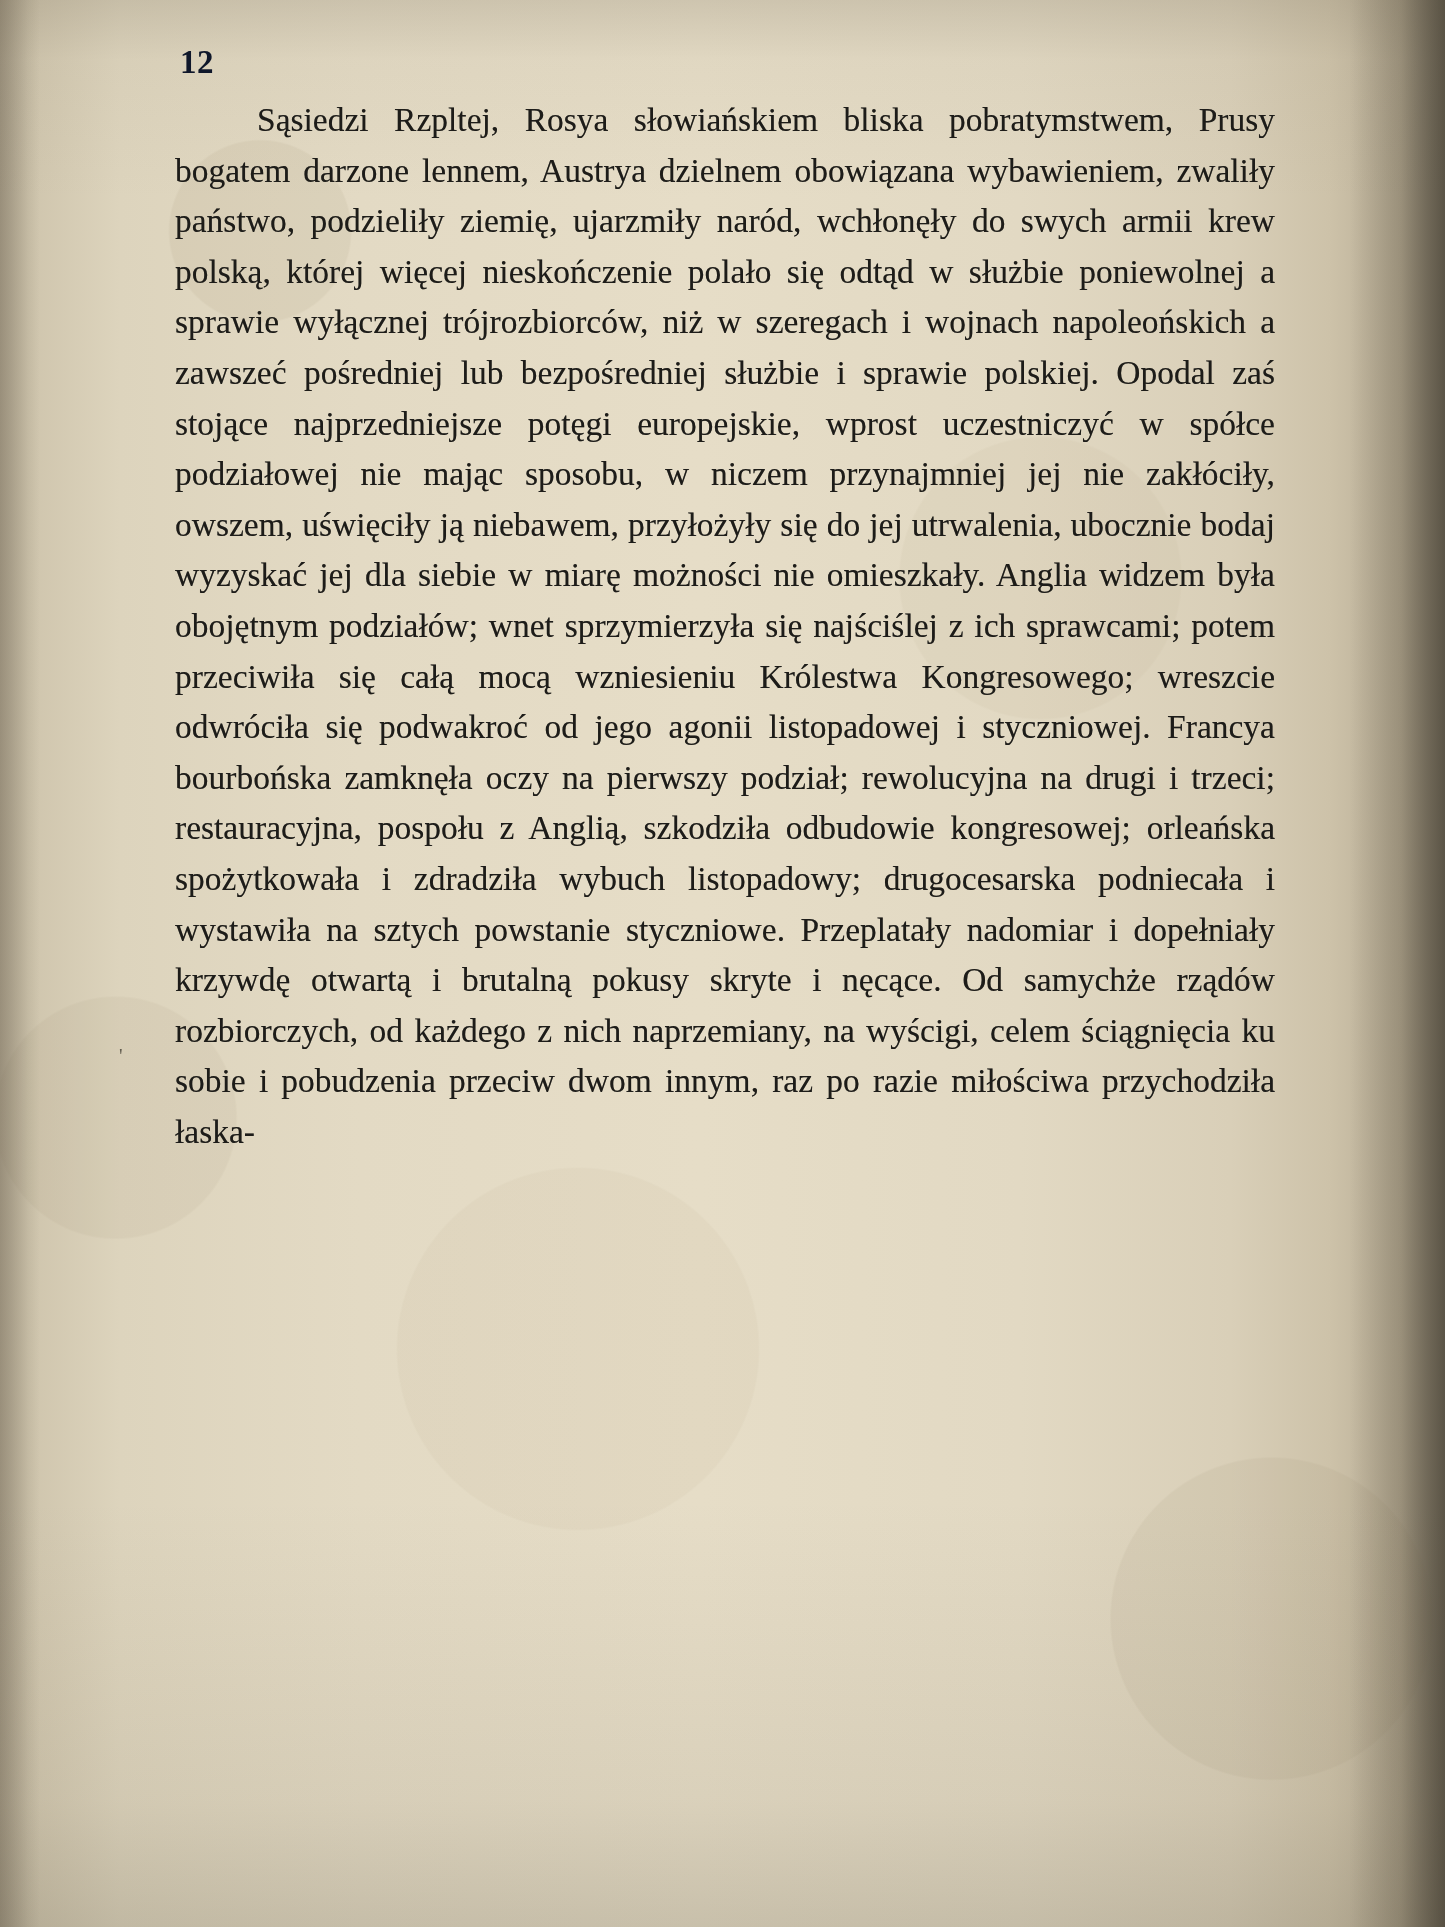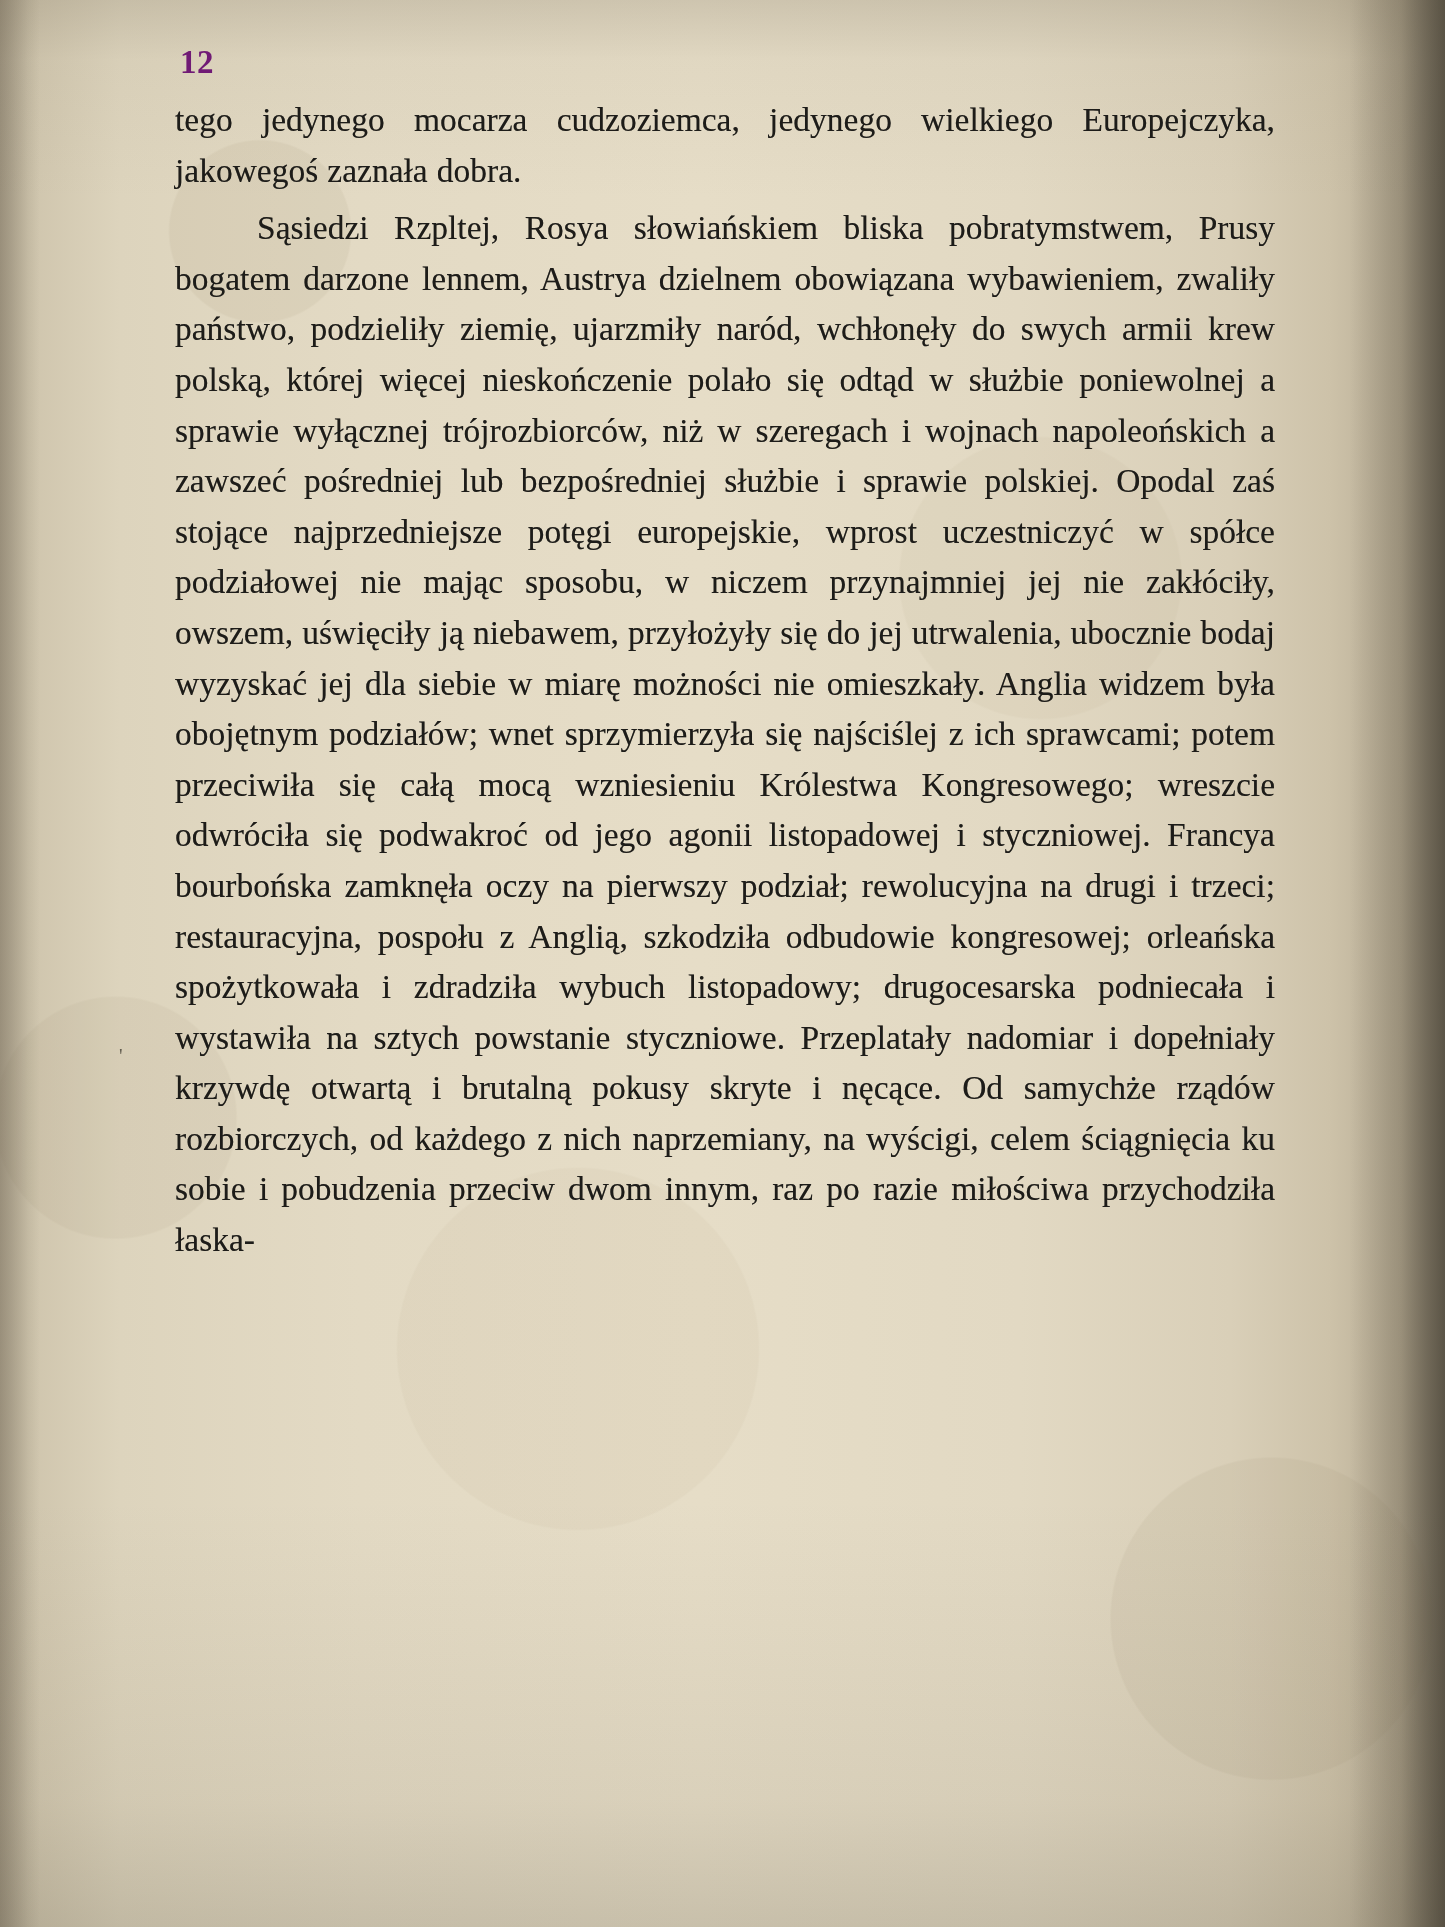--- a/index.html
+++ b/index.html
@@ -78,21 +78,21 @@
     background: linear-gradient(270deg, rgba(90,82,64,0) 0%, rgba(80,72,56,0.30) 100%);
     pointer-events: none;
   }
 
   .folio {
     position: absolute;
     left: 180px;
     top: 44px;
     font-size: 33px;
     font-weight: 700;
-    color: #701a75;
+    color: #0f172a;
     letter-spacing: 0.5px;
   }
 
   .body-text {
     position: absolute;
     left: 175px;
     top: 95px;
     width: 1100px;
     color: #1d1c19;
     font-size: 33.5px;
@@ -133,16 +133,15 @@
   <div class="grain"></div>
   <div class="vign"></div>
   <div class="left-shadow"></div>
   <div class="edge-shadow"></div>
 
   <div class="folio">12</div>
 
   <div class="margin-tick tick-1">'</div>
 
   <div class="body-text">
-    <p class="para">tego jedynego mocarza cudzoziemca, jedynego wielkiego Europejczyka, jakowegoś zaznała dobra.</p>
     <p class="para indent">Sąsiedzi Rzpltej, Rosya słowiańskiem bliska pobratymstwem, Prusy bogatem darzone lennem, Austrya dzielnem obowiązana wybawieniem, zwaliły państwo, podzieliły ziemię, ujarzmiły naród, wchłonęły do swych armii krew polską, której więcej nieskończenie polało się odtąd w służbie poniewolnej a sprawie wyłącznej trójrozbiorców, niż w szeregach i wojnach napoleońskich a zawszeć pośredniej lub bezpośredniej służbie i sprawie polskiej. Opodal zaś stojące najprzedniejsze potęgi europejskie, wprost uczestniczyć w spółce podziałowej nie mając sposobu, w niczem przynajmniej jej nie zakłóciły, owszem, uświęciły ją niebawem, przyłożyły się do jej utrwalenia, ubocznie bodaj wyzyskać jej dla siebie w miarę możności nie omieszkały. Anglia widzem była obojętnym podziałów; wnet sprzymierzyła się najściślej z ich sprawcami; potem przeciwiła się całą mocą wzniesieniu Królestwa Kongresowego; wreszcie odwróciła się podwakroć od jego agonii listopadowej i styczniowej. Francya bourbońska zamknęła oczy na pierwszy podział; rewolucyjna na drugi i trzeci; restauracyjna, pospołu z Anglią, szkodziła odbudowie kongresowej; orleańska spożytkowała i zdradziła wybuch listopadowy; drugocesarska podniecała i wystawiła na sztych powstanie styczniowe. Przeplatały nadomiar i dopełniały krzywdę otwartą i brutalną pokusy skryte i nęcące. Od samychże rządów rozbiorczych, od każdego z nich naprzemiany, na wyścigi, celem ściągnięcia ku sobie i pobudzenia przeciw dwom innym, raz po razie miłościwa przychodziła łaska-</p>
   </div>
 </div>
 
 </body></html>

